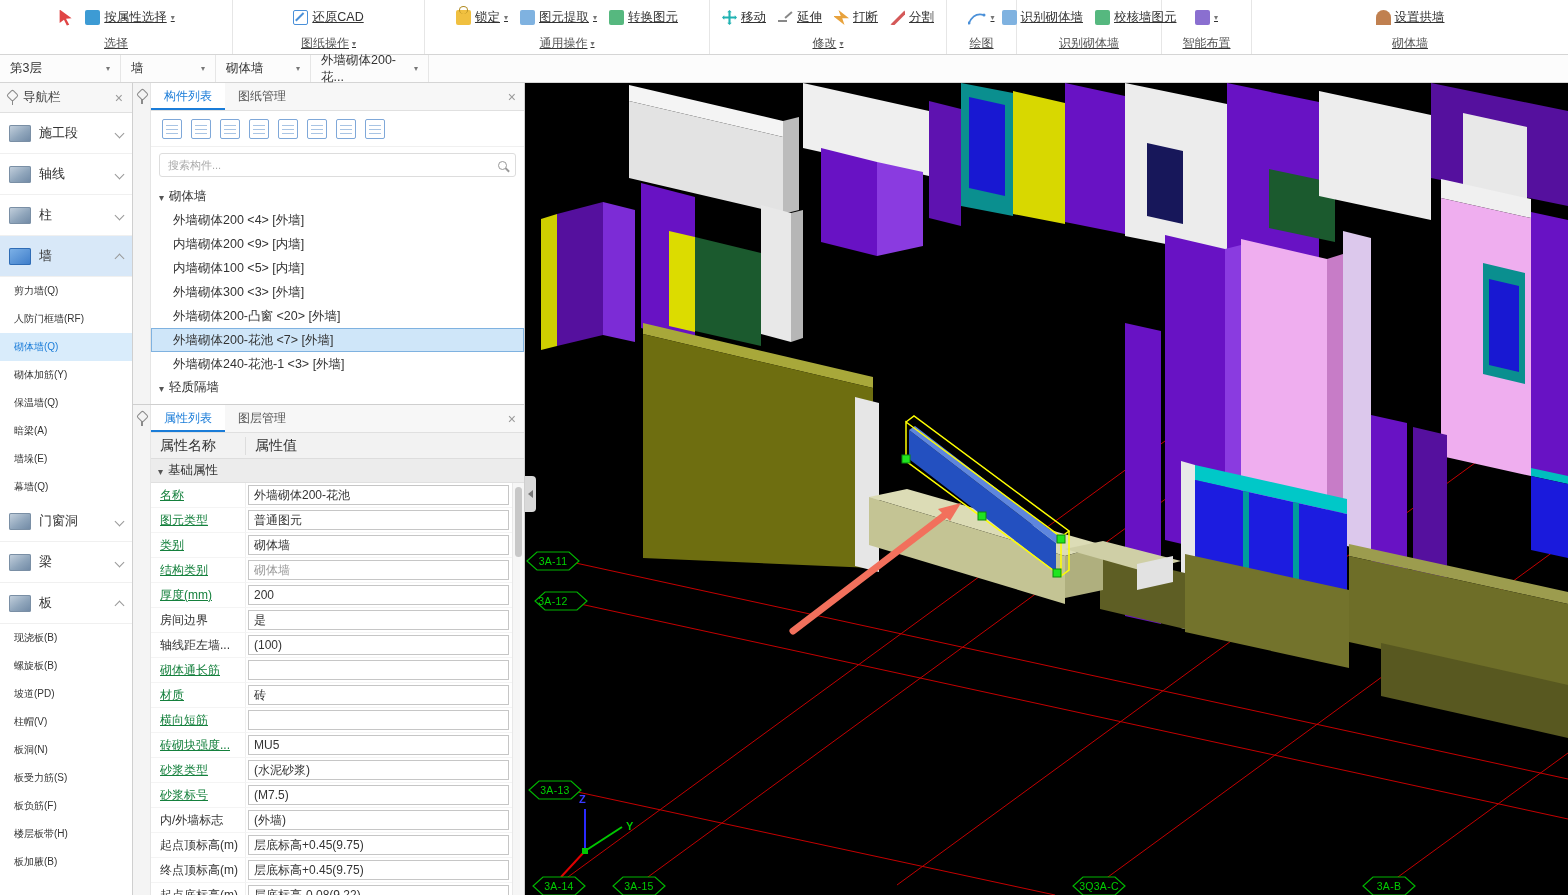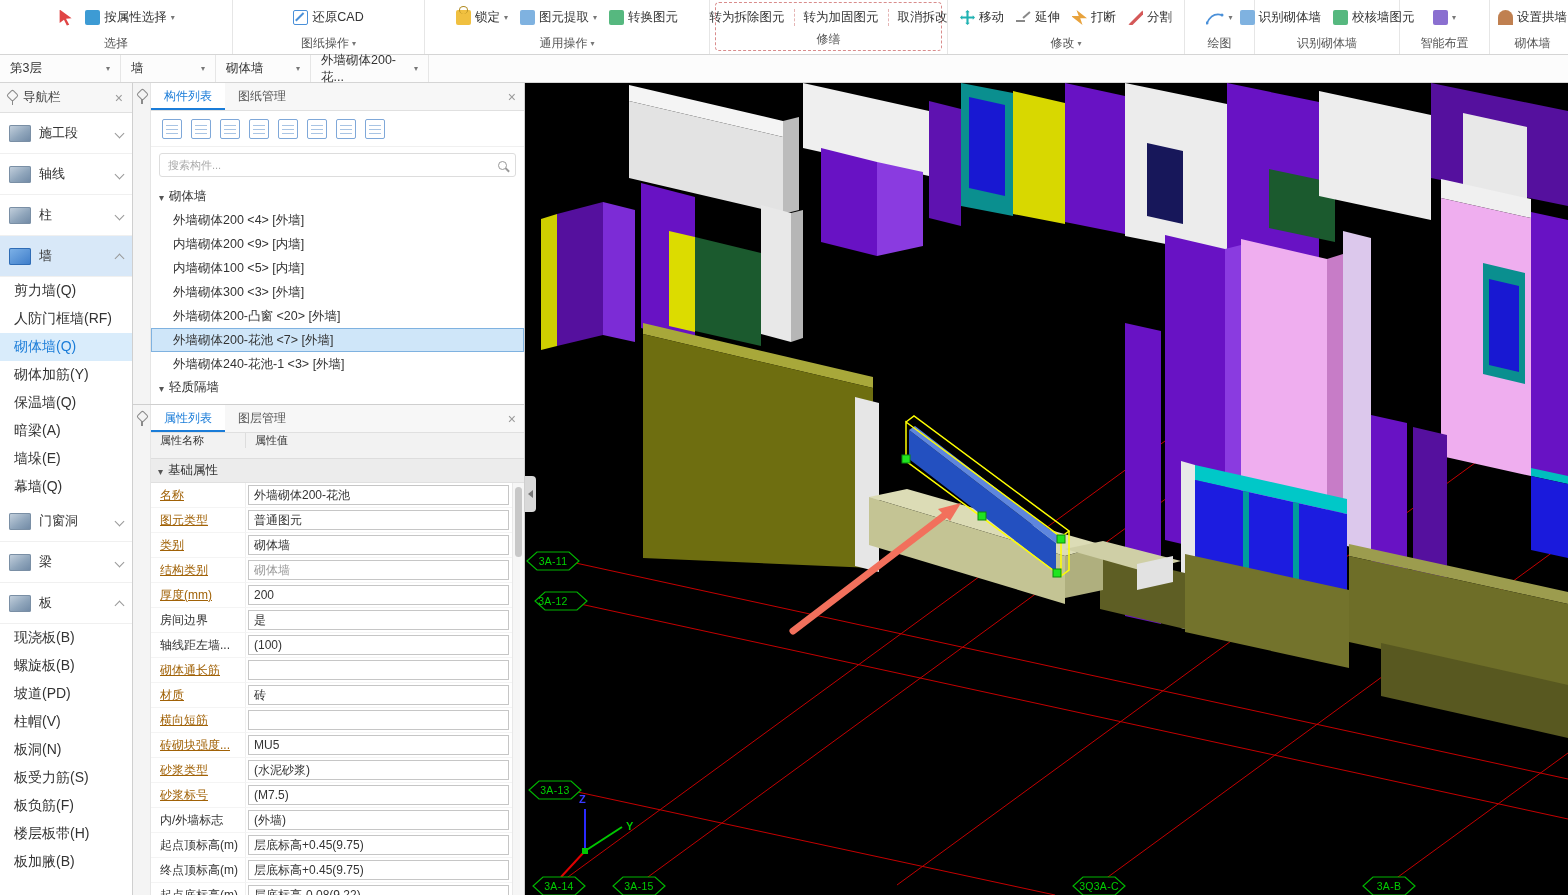--- a/index.html
+++ b/index.html
@@ -2,21 +2,21 @@
 <html><head>
 <meta charset="utf-8">
 <style>
   * { box-sizing: border-box; margin: 0; padding: 0; }
   html,body { width:1568px; height:895px; overflow:hidden; }
   body { font-family:"Liberation Sans","DejaVu Sans",sans-serif; font-size:12.5px; color:#333; background:#E9E9E9; }
   .app { position:relative; width:1568px; height:895px; display:flex; flex-direction:column; }
 
   
   .ribbon { height:55px; background:#FFF; border-bottom:1px solid #D5D5D5; display:flex; flex:none; }
-  .rgroup { border-right:1px solid #E6E6E6; display:flex; flex-direction:column; flex:none; }
+  .rgroup { border-right:1px solid #E6E6E6; display:flex; flex-direction:column; flex:none;text-decoration:underline; }
   .btn-row { flex:1; display:flex; align-items:center; justify-content:center; gap:12px; padding:2px 8px 0 8px; }
   .grp-label { height:21px; display:flex; align-items:center; justify-content:center; gap:3px; font-size:12px; color:#555; }
   .rbtn { display:flex; align-items:center; gap:4px; font-size:12.5px; color:#333; white-space:nowrap; cursor:default; }
   .caret { font-size:8px; color:#777; line-height:1; }
   .ric { width:15px; height:15px; display:inline-block; flex:none; border-radius:2px; position:relative; }
   .ic-cursor { background:#E04545; clip-path:polygon(15% 0,90% 55%,55% 58%,75% 95%,60% 100%,42% 64%,15% 85%); width:16px;height:16px; }
   .ic-attr { background:#3D9BD4; }
   .ic-cad { background:#FFF; border:1.5px solid #4A90D9; }
   .ic-cad::after { content:""; position:absolute; left:0px; top:5px; width:11px; height:1.5px; background:#4A90D9; transform:rotate(-45deg); }
   .ic-lock { background:#F0C040; border-radius:2px; }
@@ -49,21 +49,21 @@
   .nav { width:133px; flex:none; background:#FFF; border-right:1px solid #CFCFCF; display:flex; flex-direction:column; overflow:hidden; }
   .nav-header { height:30px; flex:none; background:#F7F7F7; border-bottom:1px solid #E0E0E0; display:flex; align-items:center; gap:5px; padding:0 6px; font-size:12.5px; color:#444; }
   .pin { width:12px; height:16px; position:relative; flex:none; }
   .pin::before { content:""; position:absolute; left:2px; top:1px; width:7px; height:7px; border:1.5px solid #8A8A8A; border-radius:2px; transform:rotate(45deg); }
   .pin::after { content:""; position:absolute; left:5.5px; top:10px; width:1.5px; height:5px; background:#8A8A8A; }
   .close-x { margin-left:auto; color:#999; font-size:14px; line-height:1; padding:0 3px; }
   .nav-items { flex:1; overflow:hidden; }
   .nav-row { display:flex; align-items:center; }
   .nav-row.parent { height:41px; padding:0 9px; gap:8px; border-bottom:1px solid #F0F0F0; font-size:13px; }
   .nav-row.parent.selected { background:#D8E8F8; }
-  .nav-row.child { height:28px; padding:0 14px; font-size:14px; }
+  .nav-row.child { height:28px; padding:0 14px; font-size:10px; }
   .nav-row.child.selected { background:#D9ECFB; color:#1A7CD8; }
   .nav-ic { width:22px; height:17px; flex:none; border-radius:2px; background:linear-gradient(145deg,#C7D3DF 0%,#8FA5BB 55%,#6E87A3 100%); box-shadow:inset 0 0 0 1px #7A8FA5; }
   .nav-row.selected .nav-ic { background:linear-gradient(145deg,#7FB3E8,#3C7BC8); box-shadow:inset 0 0 0 1px #2F6CB5; }
   .chev { width:7px; height:7px; margin-left:auto; border-right:1.5px solid #999; border-bottom:1.5px solid #999; transform:rotate(45deg); flex:none; }
   .nav-row.expanded .chev { transform:rotate(225deg); margin-top:4px; }
 
   
   .panel-col { width:392px; flex:none; background:#FFF; border-right:1px solid #CFCFCF; display:flex; flex-direction:column; }
   .panel { display:flex; min-height:0; }
   .component-panel { height:322px; flex:none; border-bottom:1px solid #CFCFCF; }
@@ -85,29 +85,29 @@
   .tree { flex:1; overflow:hidden; padding-top:2px; }
   .tree-row { display:flex; align-items:center; font-size:12.5px; }
   .tree-row.group { height:23px; padding:0 8px; color:#333; }
   .tri { display:none; }
   .tree-row.group .tri { display:inline-block; margin-right:5px; }
   .tri::before { content:"▾"; font-size:10px; color:#555; }
   .tree-row.item { height:24px; padding:0 8px 0 21px; border:1px solid transparent; }
   .tree-row.item.selected { background:#CFE6F9; border-color:#7FB2E0; }
 
   
-  .pgrid-header { height:26px; flex:none; display:flex; background:#F2F2F2; border-bottom:1px solid #DDD; align-items:flex-start; font-size:11px; }
+  .pgrid-header { height:26px; flex:none; display:flex; background:#F2F2F2; border-bottom:1px solid #DDD; align-items:center; font-size:14px; }
   .pgrid-header .hname { width:95px; display:flex; align-items:center; padding-left:9px; border-right:1px solid #DDD; }
   .pgrid-header .hval { flex:1; display:flex; align-items:center; padding-left:9px; }
   .pgroup-row { height:24px; flex:none; background:#ECECEC; border-bottom:1px solid #E0E0E0; display:flex; align-items:center; padding-left:7px; font-size:12.5px; }
   .pgroup-row .tri { display:inline-block; margin-right:5px; }
   .props-rows { flex:1; overflow:hidden; position:relative; padding-right:12px; }
   .prow { height:25px; display:flex; align-items:stretch; border-bottom:1px solid #F4F4F4; }
   .pname { width:95px; flex:none; display:flex; align-items:center; padding-left:9px; font-size:12px; border-right:1px solid #F0F0F0; white-space:nowrap; overflow:hidden; }
-  .prow.link .pname { color:#a16207; text-decoration:underline; }
+  .prow.link .pname { color:#15803d; text-decoration:underline; }
   .pval { flex:1; margin:2px 3px 2px 2px; border:1px solid #C6C6C6; display:flex; align-items:center; padding:0 5px; font-size:12px; background:#FFF; white-space:nowrap; overflow:hidden; }
   .prow.muted .pval { color:#999; }
   .vscroll { position:absolute; right:0; top:0; bottom:0; width:12px; background:#F6F6F6; border-left:1px solid #E8E8E8; }
   .vscroll .thumb { position:absolute; top:4px; left:2px; width:7px; height:70px; background:#C8C8C8; border-radius:4px; }
 
   
   .viewport { flex:1; position:relative; background:#000; overflow:hidden; }
   .viewport svg.scene { position:absolute; left:0; top:0; }
   .bubbles { position:absolute; inset:0; pointer-events:none; }
   .bubble { position:absolute; width:54px; height:20px; transform:translate(-50%,-50%); }
@@ -164,38 +164,20 @@
           <span class="ric ic-convert"></span>
           <span>转换图元</span>
         </div>
       </div>
       <div class="grp-label">
           <span>通用操作</span>
           <span class="caret">▾</span>
         </div>
     </div>
 
-    <div class="rgroup" style="width:238px">
-      <div class="repair-wrap">
-        <div class="btn-row">
-          <div class="rbtn">
-              <span>转为拆除图元</span>
-            </div>
-          <div class="rbtn">
-              <span>转为加固图元</span>
-            </div>
-          <div class="rbtn">
-              <span>取消拆改</span>
-            </div>
-        </div>
-        <div class="grp-label">
-            <span>修缮</span>
-          </div>
-      </div>
-    </div>
 
     <div class="rgroup" style="width:237px">
       <div class="btn-row">
         <div class="rbtn">
           <span class="ric ic-move"></span>
           <span>移动</span>
         </div>
         <div class="rbtn">
           <span class="ric ic-extend"></span>
           <span>延伸</span>

